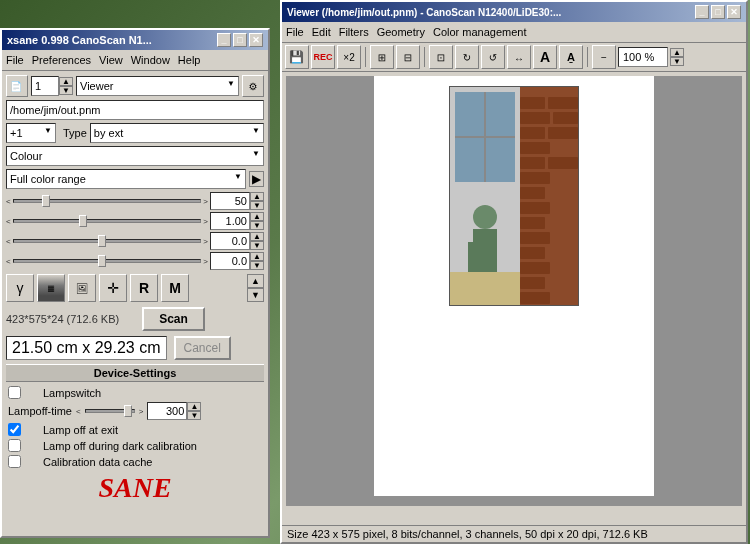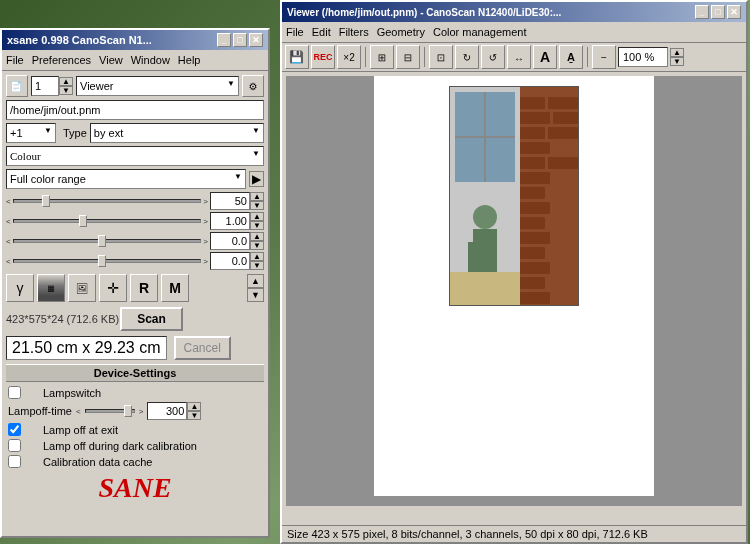--- a/index.html
+++ b/index.html
@@ -157,21 +157,21 @@
       border: 1px solid #808080;
       border-top-color: #fff;
       border-left-color: #fff;
       display: flex; align-items: center; justify-content: center;
       cursor: pointer; font-size: 14px;
     }
 
     .scan-row {
       display: flex;
       align-items: center;
-      gap: 1px;
+      gap: 23px;
       margin: 5px 0;
     }
 
     .info-label { font-size: 11px; color: #333; }
 
     .scan-btn {
       background: #d4d0c8;
       border: 2px solid #808080;
       border-top-color: #fff;
       border-left-color: #fff;
@@ -382,21 +382,21 @@
       <span class="row-label" style="margin-left:4px;">Type</span>
       <div class="dropdown-wrap" style="flex:1;">
         <select class="full-dropdown">
           <option>by ext</option>
         </select>
       </div>
     </div>
 
     <div class="field-row">
       <div class="dropdown-wrap" style="width:100%;">
-        <select class="full-dropdown" style="width:100%;font-family:Liberation Serif, serif;">
+        <select class="full-dropdown" style="width:100%;">
           <option>Colour</option>
         </select>
       </div>
     </div>
 
     <div class="field-row">
       <div class="dropdown-wrap" style="width:100%;">
         <select class="full-dropdown" style="width:100%;">
           <option>Full color range</option>
         </select>
@@ -612,15 +612,15 @@
         <rect x="23" y="142" width="24" height="50" fill="#5a7a5a"></rect>
         <rect x="18" y="155" width="10" height="35" fill="#5a7a5a"></rect>
         <rect x="37" y="155" width="10" height="35" fill="#5a7a5a"></rect>
 
         <rect x="0" y="185" width="70" height="35" fill="#c8b880"></rect>
       </svg>
     </div>
   </div>
 
   <div class="viewer-status">
-    <span>Size 423 x 575 pixel, 8 bits/channel, 3 channels, 50 dpi x 80 dpi, 712.6 KB</span>
+    <span>Size 423 x 575 pixel, 8 bits/channel, 3 channels, 50 dpi x 20 dpi, 712.6 KB</span>
   </div>
 </div>
 
 </body></html>

